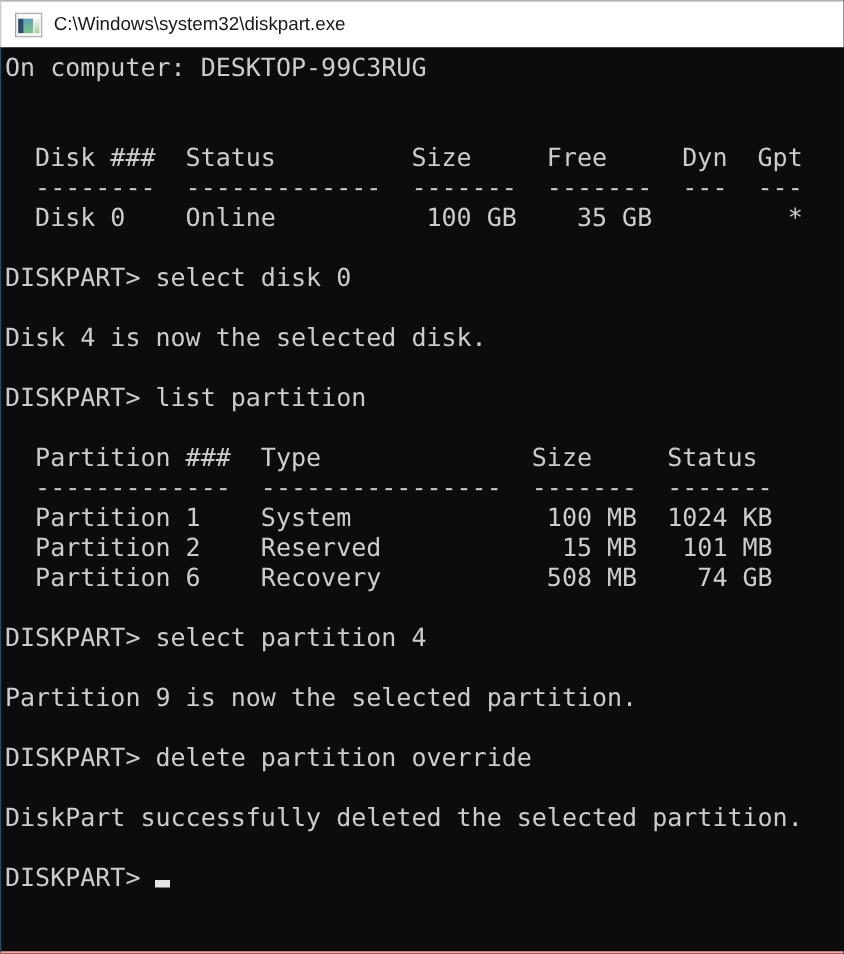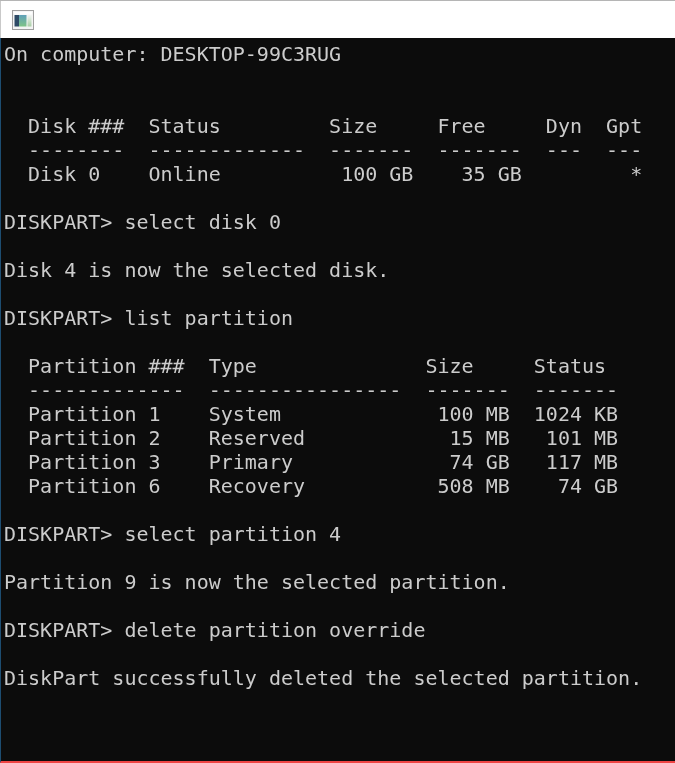--- a/index.html
+++ b/index.html
@@ -32,21 +32,21 @@
     font-family: "Liberation Sans", sans-serif;
     font-size: 15px;
     color: #1a1a1a;
     white-space: nowrap;
   }
 
   .console {
     height: 725px;
     background: #0C0C0C;
     border-left: 1px solid #1D4D71;
-    border-bottom: 2px solid #ef4444;
+    border-bottom: 2px solid #fca5a5;
     padding: 4px 0 0 3px;
     overflow: hidden;
     cursor: text;
   }
   .console-output {
     color: #CCCCCC;
     font-family: "DejaVu Sans Mono", "Liberation Mono", monospace;
     font-size: 20px;
     line-height: 24px;
   }
@@ -78,20 +78,21 @@
           <stop offset="0" stop-color="#f2f5f2"></stop>
           <stop offset="1" stop-color="#a9cfa6"></stop>
         </linearGradient>
       </defs>
       <rect x="0.5" y="0.5" width="21" height="19" fill="#f4f4f4" stroke="#9f9f9f"></rect>
       <rect x="2" y="2" width="18" height="2.5" fill="#fdfdfd"></rect>
       <rect x="2.5" y="5" width="4.5" height="11.5" fill="#2e4a66"></rect>
       <rect x="7" y="5" width="7.5" height="11.5" fill="url(#g1)"></rect>
       <rect x="15.5" y="5" width="4" height="11.5" fill="url(#g2)"></rect>
     </svg>
+    <span class="title-text">C:\Windows\system32\diskpart.exe</span>
   </div>
 
   <div class="console">
     <div class="console-output">
         <div class="line">On computer: DESKTOP-99C3RUG</div>
         <div class="line"></div>
         <div class="line"></div>
         <div class="line">  Disk ###  Status         Size     Free     Dyn  Gpt</div>
         <div class="line">  --------  -------------  -------  -------  ---  ---</div>
         <div class="line">  Disk 0    Online          100 GB    35 GB         *</div>
@@ -99,27 +100,27 @@
         <div class="line">DISKPART&gt; select disk 0</div>
         <div class="line"></div>
         <div class="line">Disk 4 is now the selected disk.</div>
         <div class="line"></div>
         <div class="line">DISKPART&gt; list partition</div>
         <div class="line"></div>
         <div class="line">  Partition ###  Type              Size     Status</div>
         <div class="line">  -------------  ----------------  -------  -------</div>
         <div class="line">  Partition 1    System             100 MB  1024 KB</div>
         <div class="line">  Partition 2    Reserved            15 MB   101 MB</div>
-        <div class="line">  Partition 3    Primary             74 GB   117 MB</div>
         <div class="line">  Partition 6    Recovery           508 MB    74 GB</div>
         <div class="line"></div>
         <div class="line">DISKPART&gt; select partition 4</div>
         <div class="line"></div>
         <div class="line">Partition 9 is now the selected partition.</div>
         <div class="line"></div>
         <div class="line">DISKPART&gt; delete partition override</div>
         <div class="line"></div>
         <div class="line">DiskPart successfully deleted the selected partition.</div>
         <div class="line"></div>
+        <div class="line">DISKPART&gt; <span class="cursor"></span></div>
       </div>
   </div>
 
 </div>
 
 </body></html>

